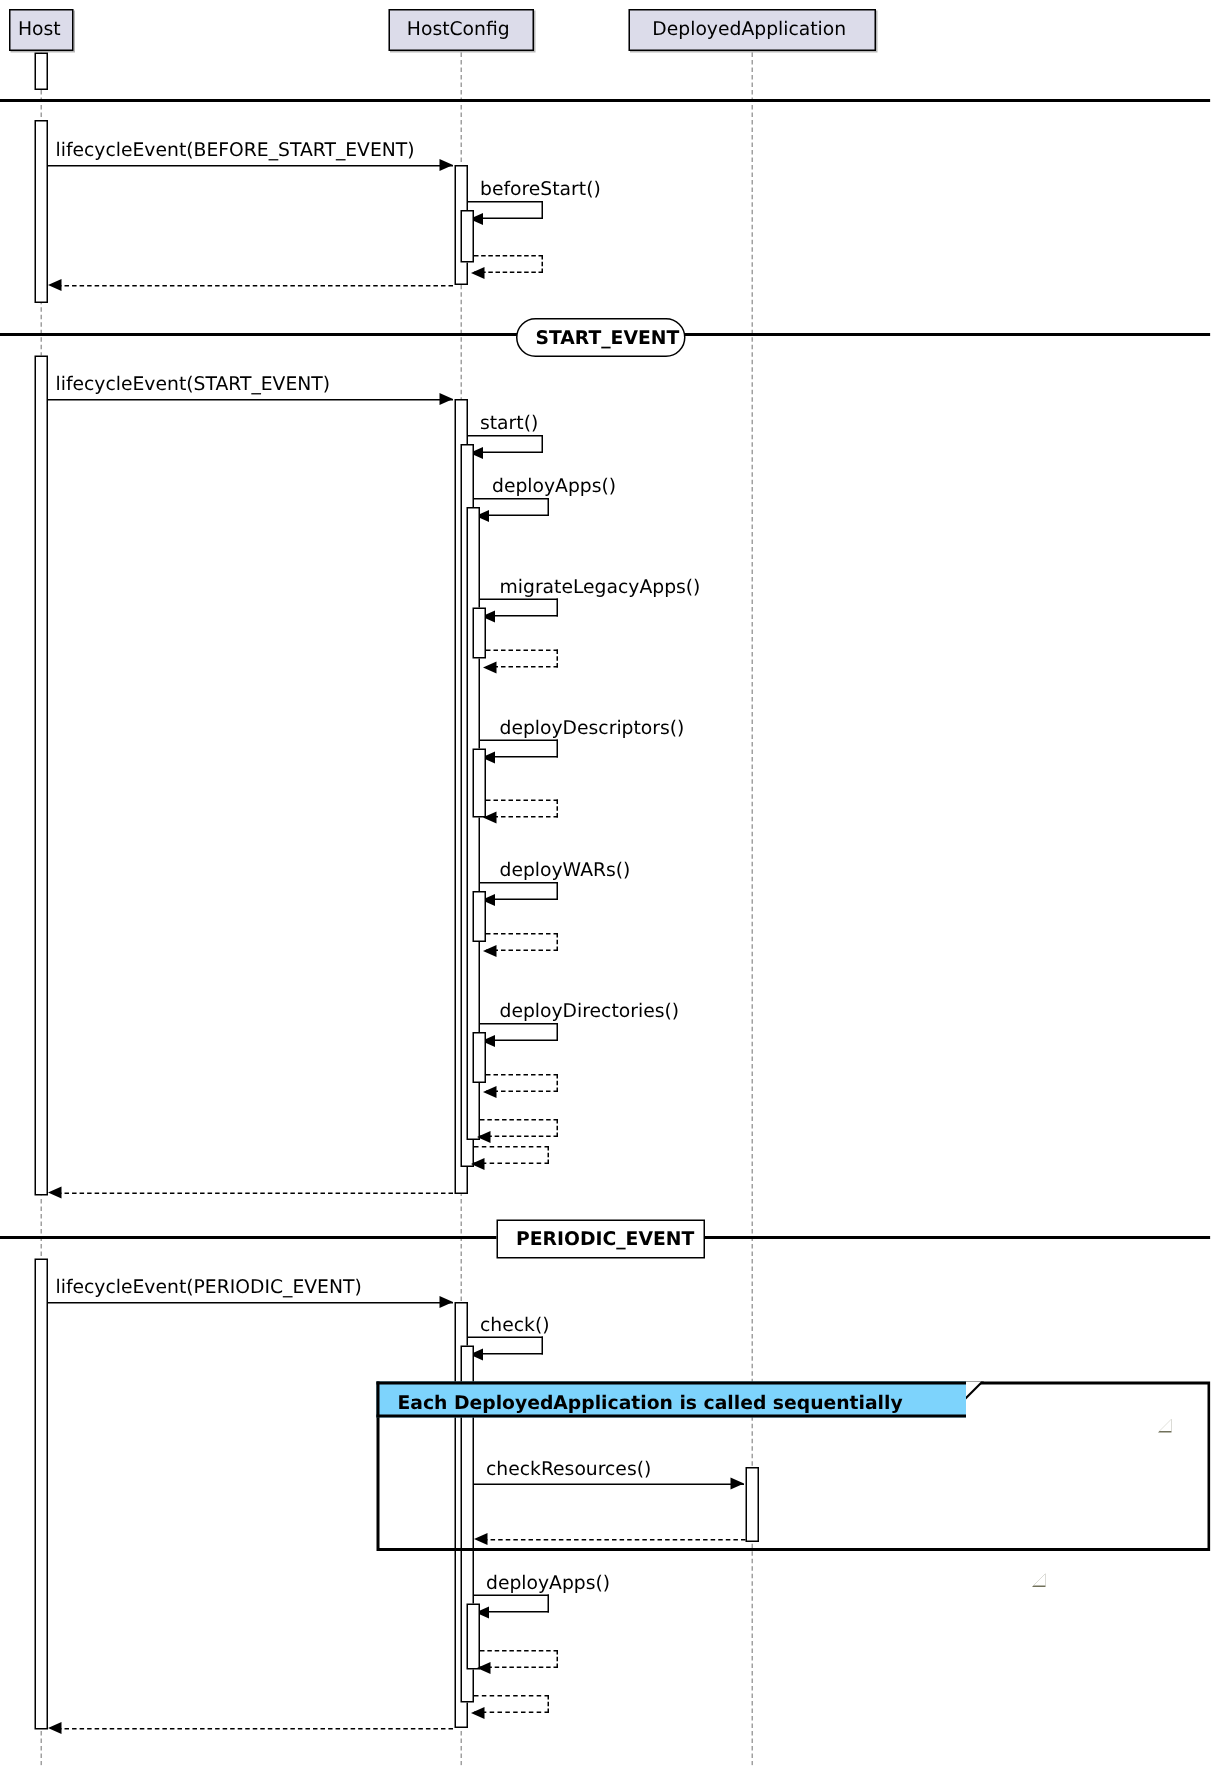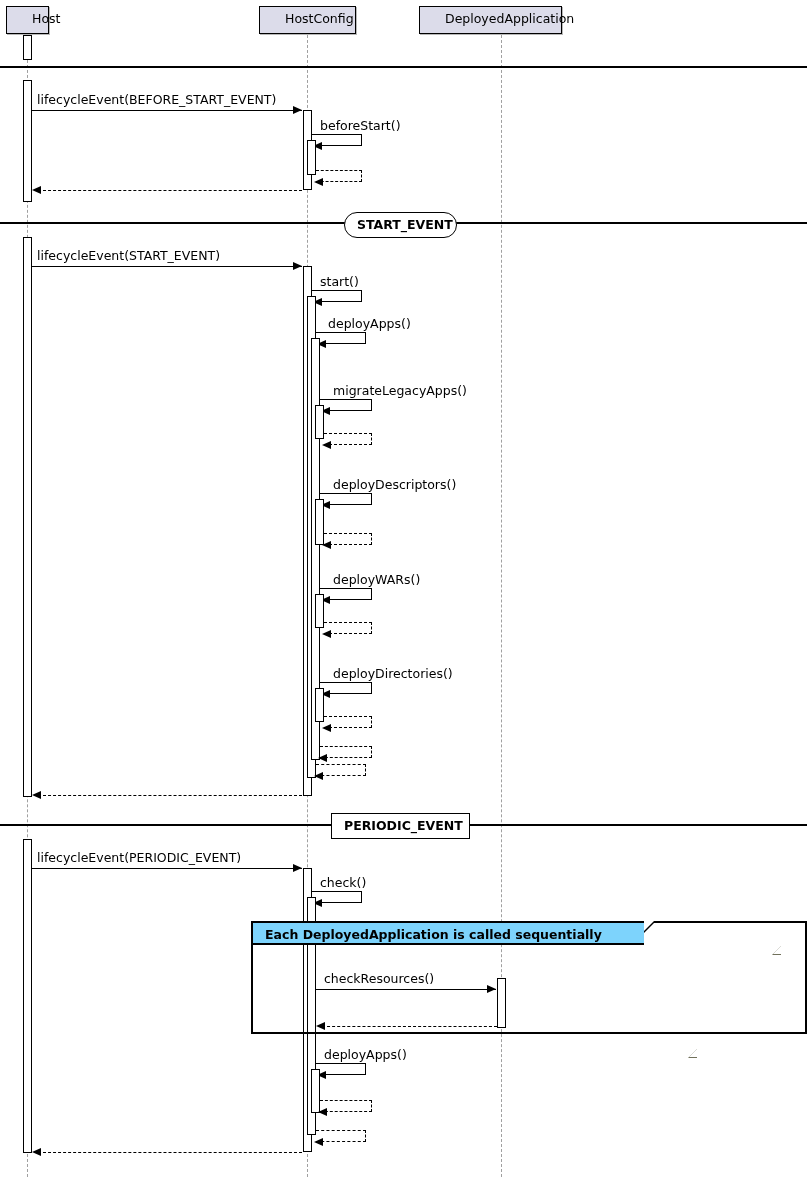--- a/index.html
+++ b/index.html
@@ -17,21 +17,21 @@
     overflow: hidden;
     background: #ffffff;
   }
   .participant {
     position: absolute;
     border: 1px solid #000000;
     background: #dcdcea;
     color: #000000;
     font-size: 12.5px;
     line-height: 1;
-    padding: 6px 9px 7px 25px;
+    padding: 6px 9px 7px 5px;
     box-sizing: border-box;
     white-space: nowrap;
     text-align: center;
     box-shadow: 1px 1px 0 rgba(0,0,0,0.28);
   }
   .lifeline {
     position: absolute;
     width: 0;
     border-left: 1px dashed #a0a0a0;
   }
@@ -155,21 +155,21 @@
   <div class="lifeline" style="left:27px; top:35px; height:1142px;"></div>
   <div class="lifeline" style="left:307px; top:35px; height:1142px;"></div>
   <div class="lifeline" style="left:501px; top:35px; height:1142px;"></div>
 
   <div class="participant" style="left:6px; top:6px; width:43px;">
     <span>Host</span>
   </div>
   <div class="participant" style="left:259px; top:6px; width:97px;">
     <span>HostConfig</span>
   </div>
-  <div class="participant" style="left:419px; top:6px; width:143px;">
+  <div class="participant" style="left:419px; top:6px; width:165px;">
     <span>DeployedApplication</span>
   </div>
 
   <div class="activation" style="left:23px; top:35px; width:9px; height:25px;"></div>
 
   <div class="divider-line" style="left:0px; top:66px; width:807px;"></div>
 
   <div class="activation" style="left:23px; top:80px; width:9px; height:122px;"></div>
 
   <div class="msg-label" style="left:37px; top:92px;">

